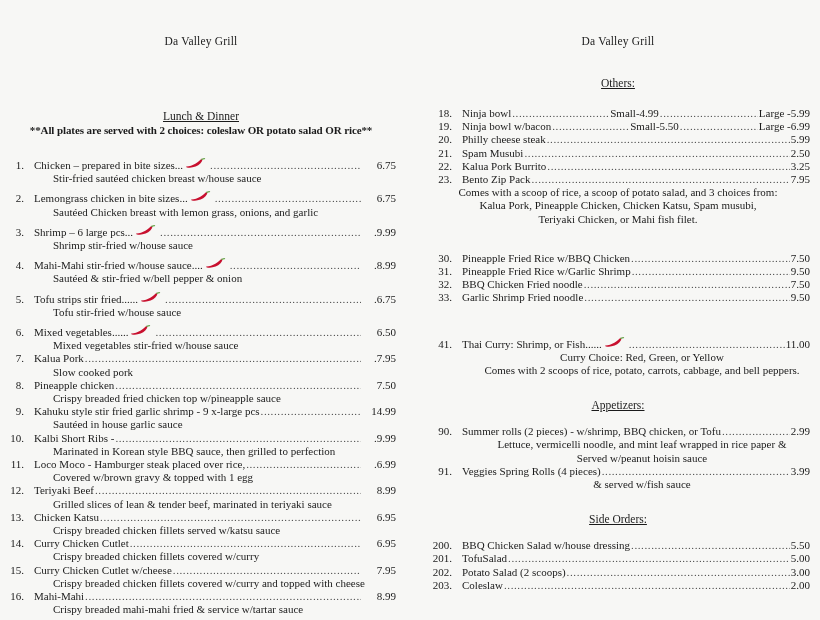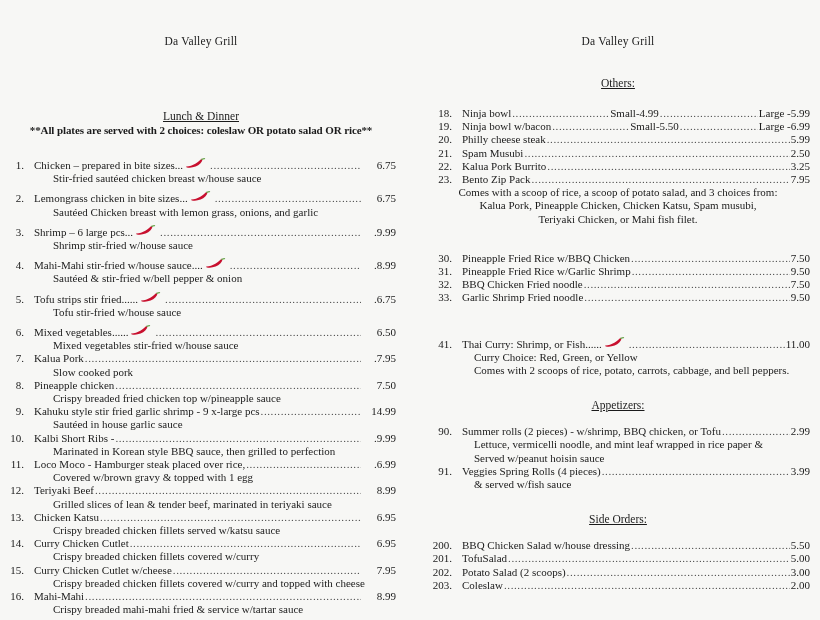--- a/index.html
+++ b/index.html
@@ -89,21 +89,21 @@
     padding-left: 1px;
   }
   .midprice { flex: 0 0 auto; }
 
   .desc {
     font-size: 11px;
     line-height: 13.2px;
     white-space: nowrap;
   }
   .left-col .desc  { padding-left: 47px; }
-  .right-col .desc { padding-left: 48px; }
+  .right-col .desc { padding-left: 48px; text-align: center; }
   .desc-center {
     text-align: center;
     font-size: 11px;
     line-height: 13.2px;
   }
   .desc-indent2 { padding-left: 96px; }
   .gap-14 { height: 14px; }
   .gap-18 { height: 18px; }
   .gap-22 { height: 22px; }
   .gap-26 { height: 26px; }

